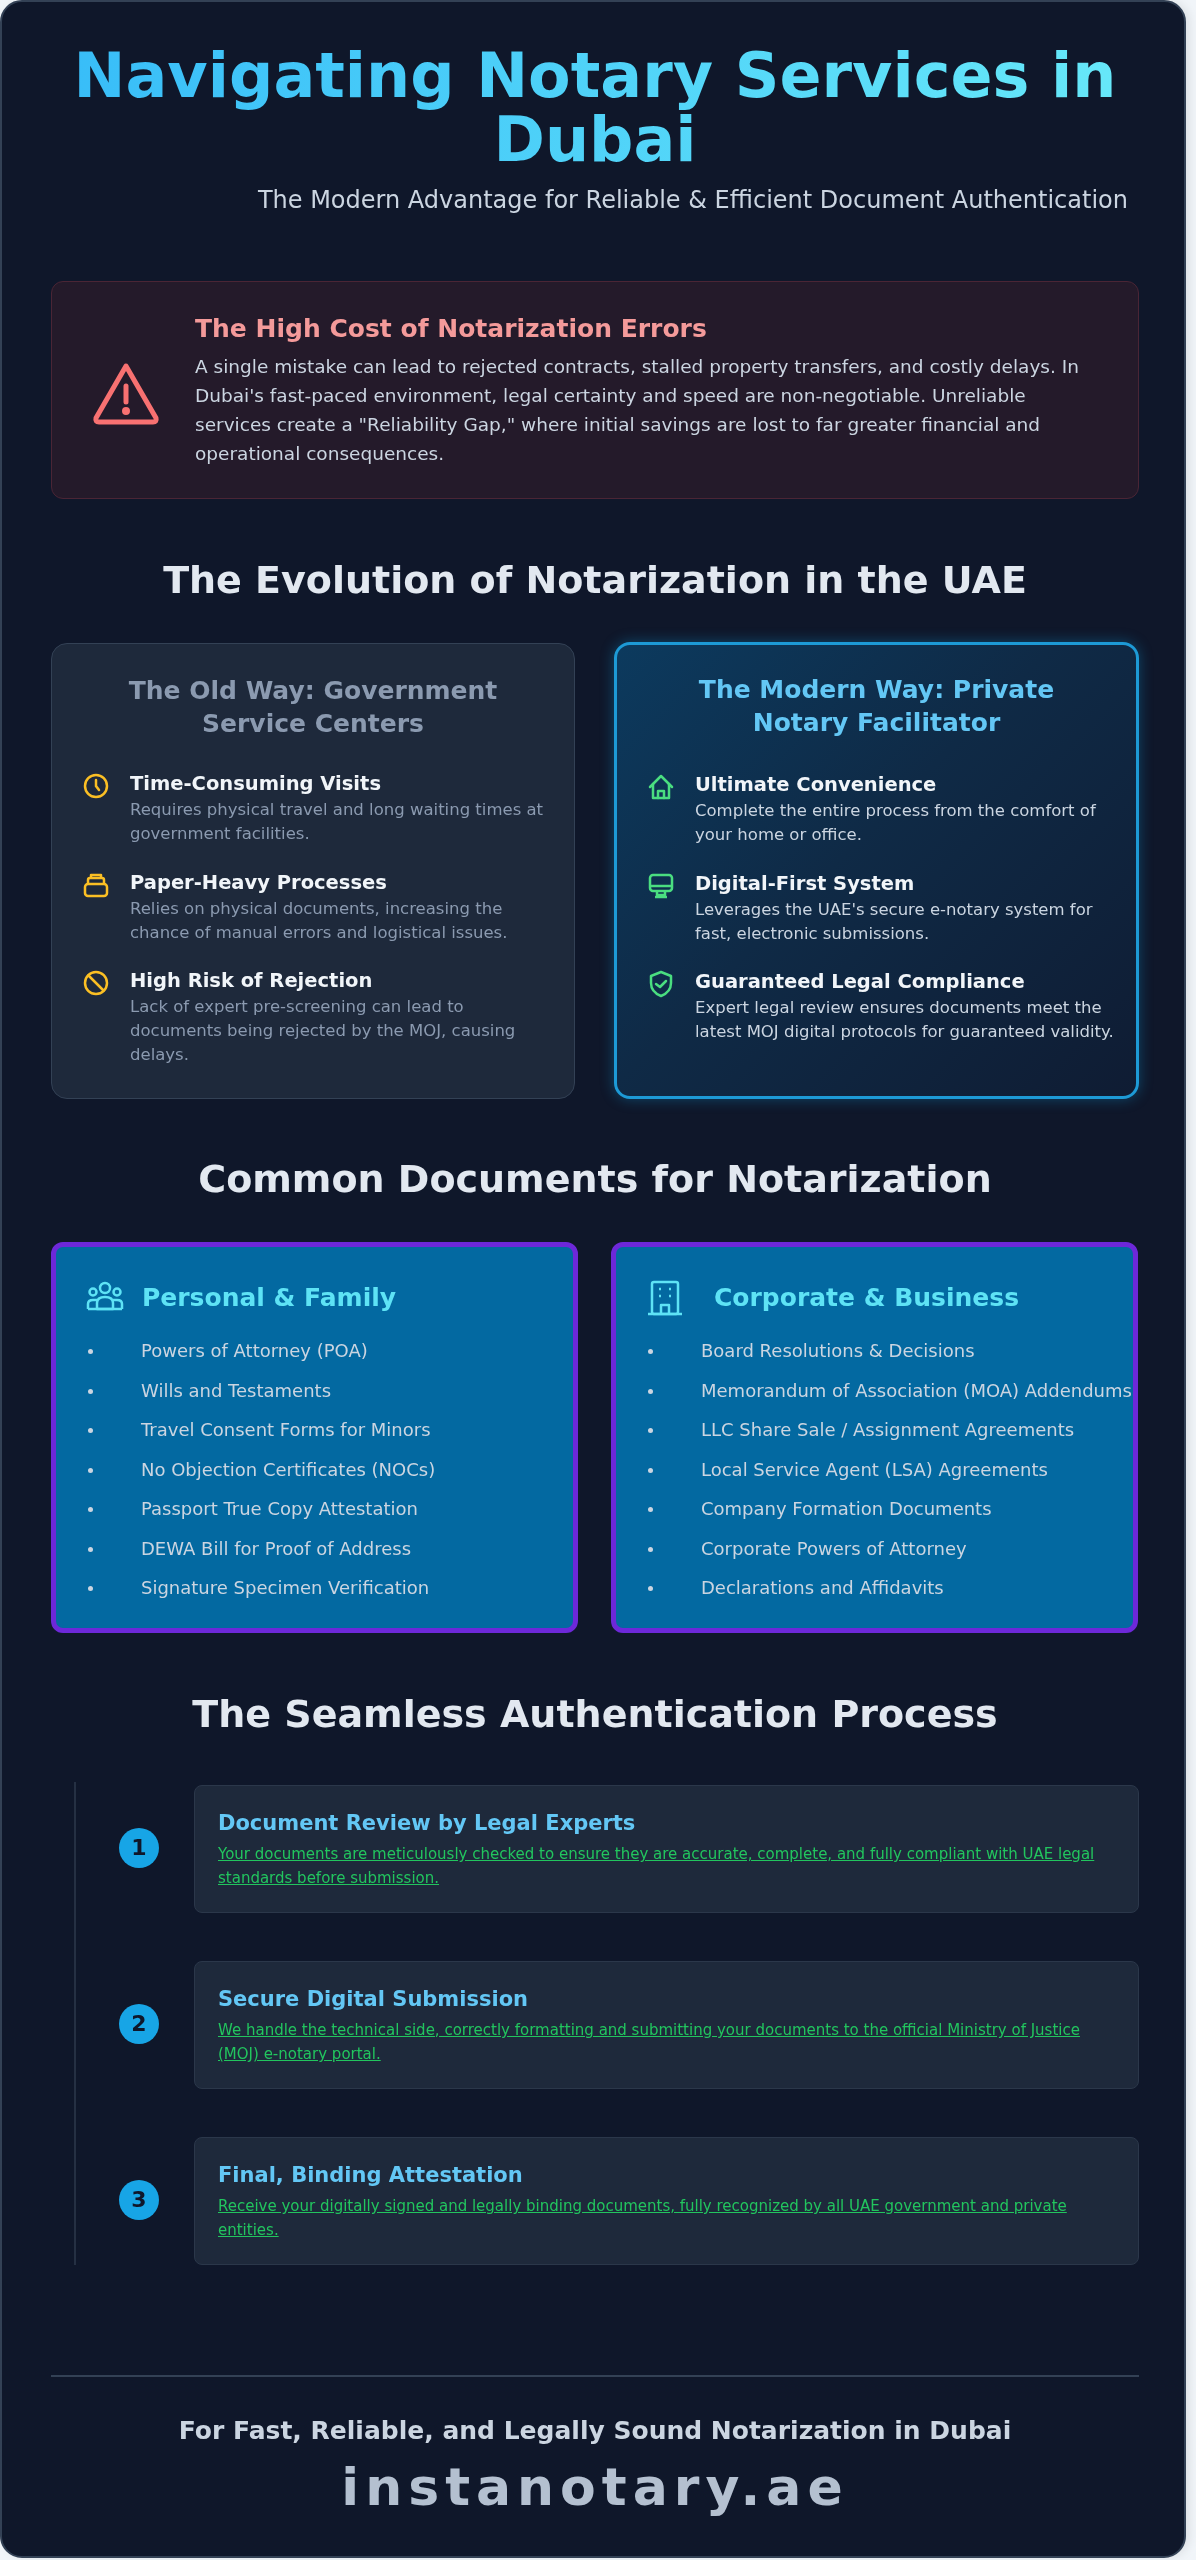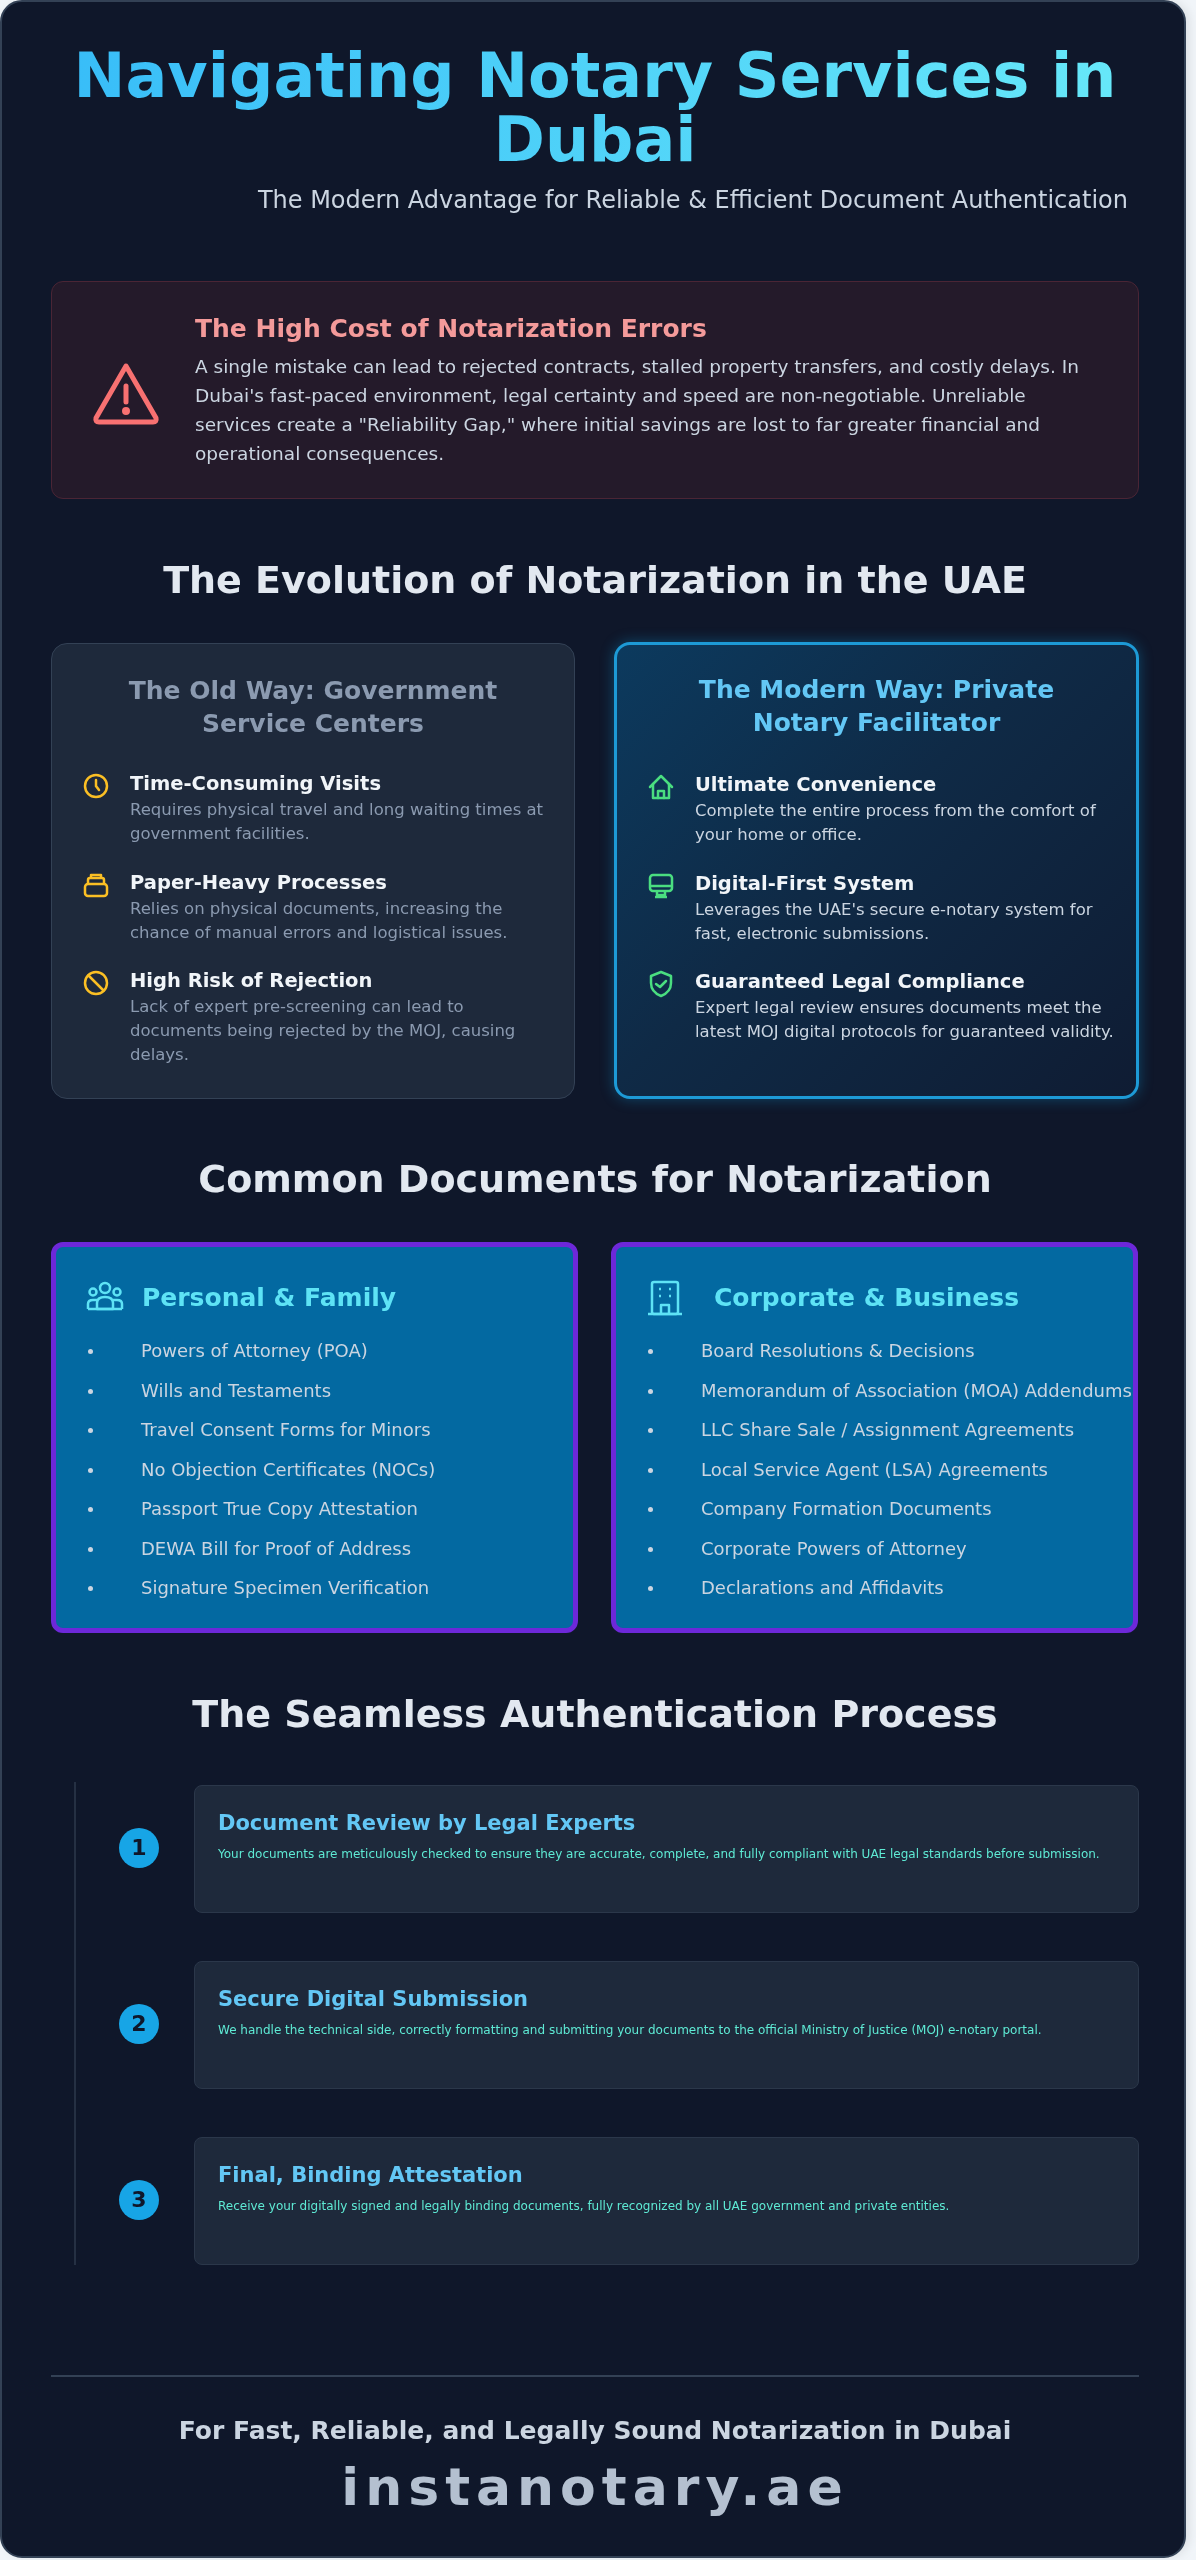--- a/index.html
+++ b/index.html
@@ -63,21 +63,21 @@
   .doc-card .dhead { position: absolute; left: 30px; top: 32px; height: 40px; }
   .doc-card .dicon { position: absolute; left: 0; top: 0; width: 38px; height: 38px; }
   .doc-card .dtitle { position: absolute; left: 86px; top: 4px; white-space: nowrap; font-size: 25px; font-weight: bold; color: #5ee3f5; }
   .doc-card ul { position: absolute; left: 30px; top: 92px; list-style: none; }
   .doc-card li { position: relative; padding-left: 55px; font-size: 18px; color: #cbd5e1; height: 39.5px; line-height: 24px; }
   .doc-card li::before { content: ""; position: absolute; left: 2px; top: 10px; width: 5px; height: 5px; border-radius: 50%; background: #cbd5e1; }
 
   .timeline-line { position: absolute; left: 72px; top: 1780px; width: 2px; height: 483px; background: #253043; }
   .step { position: absolute; left: 192px; width: 945px; height: 128px; background: #1e293b; border: 1px solid #2b374a; border-radius: 8px; }
   .step .sname { position: absolute; left: 23px; top: 25px; font-size: 21px; font-weight: bold; color: #63c7f5; }
-  .step .sdesc { position: absolute; left: 23px; top: 56px; width: 900px; font-size: 12px; line-height: 24px; color: #5eead4; }
+  .step .sdesc { position: absolute; left: 23px; top: 56px; width: 900px; font-size: 15px; line-height: 24px; color: #22c55e; text-decoration: underline; }
   .num {
     position: absolute; left: 117px; width: 40px; height: 40px; border-radius: 50%;
     background: #17a5e6; color: #0f172a; font-weight: bold; font-size: 22px;
     text-align: center; line-height: 40px;
   }
   .divider { position: absolute; left: 49px; top: 2373px; width: 1088px; height: 2px; background: #334155; }
   .tagline { position: absolute; left: 60px; width: 1066px; top: 2414px; text-align: center; font-size: 25px; font-weight: bold; color: #cbd5e1; }
   .brand { position: absolute; left: 60px; width: 1066px; top: 2455px; text-align: center; font-size: 52px; font-weight: bold; letter-spacing: 6px; color: #b4c0d0; }
 </style>
 </head>

